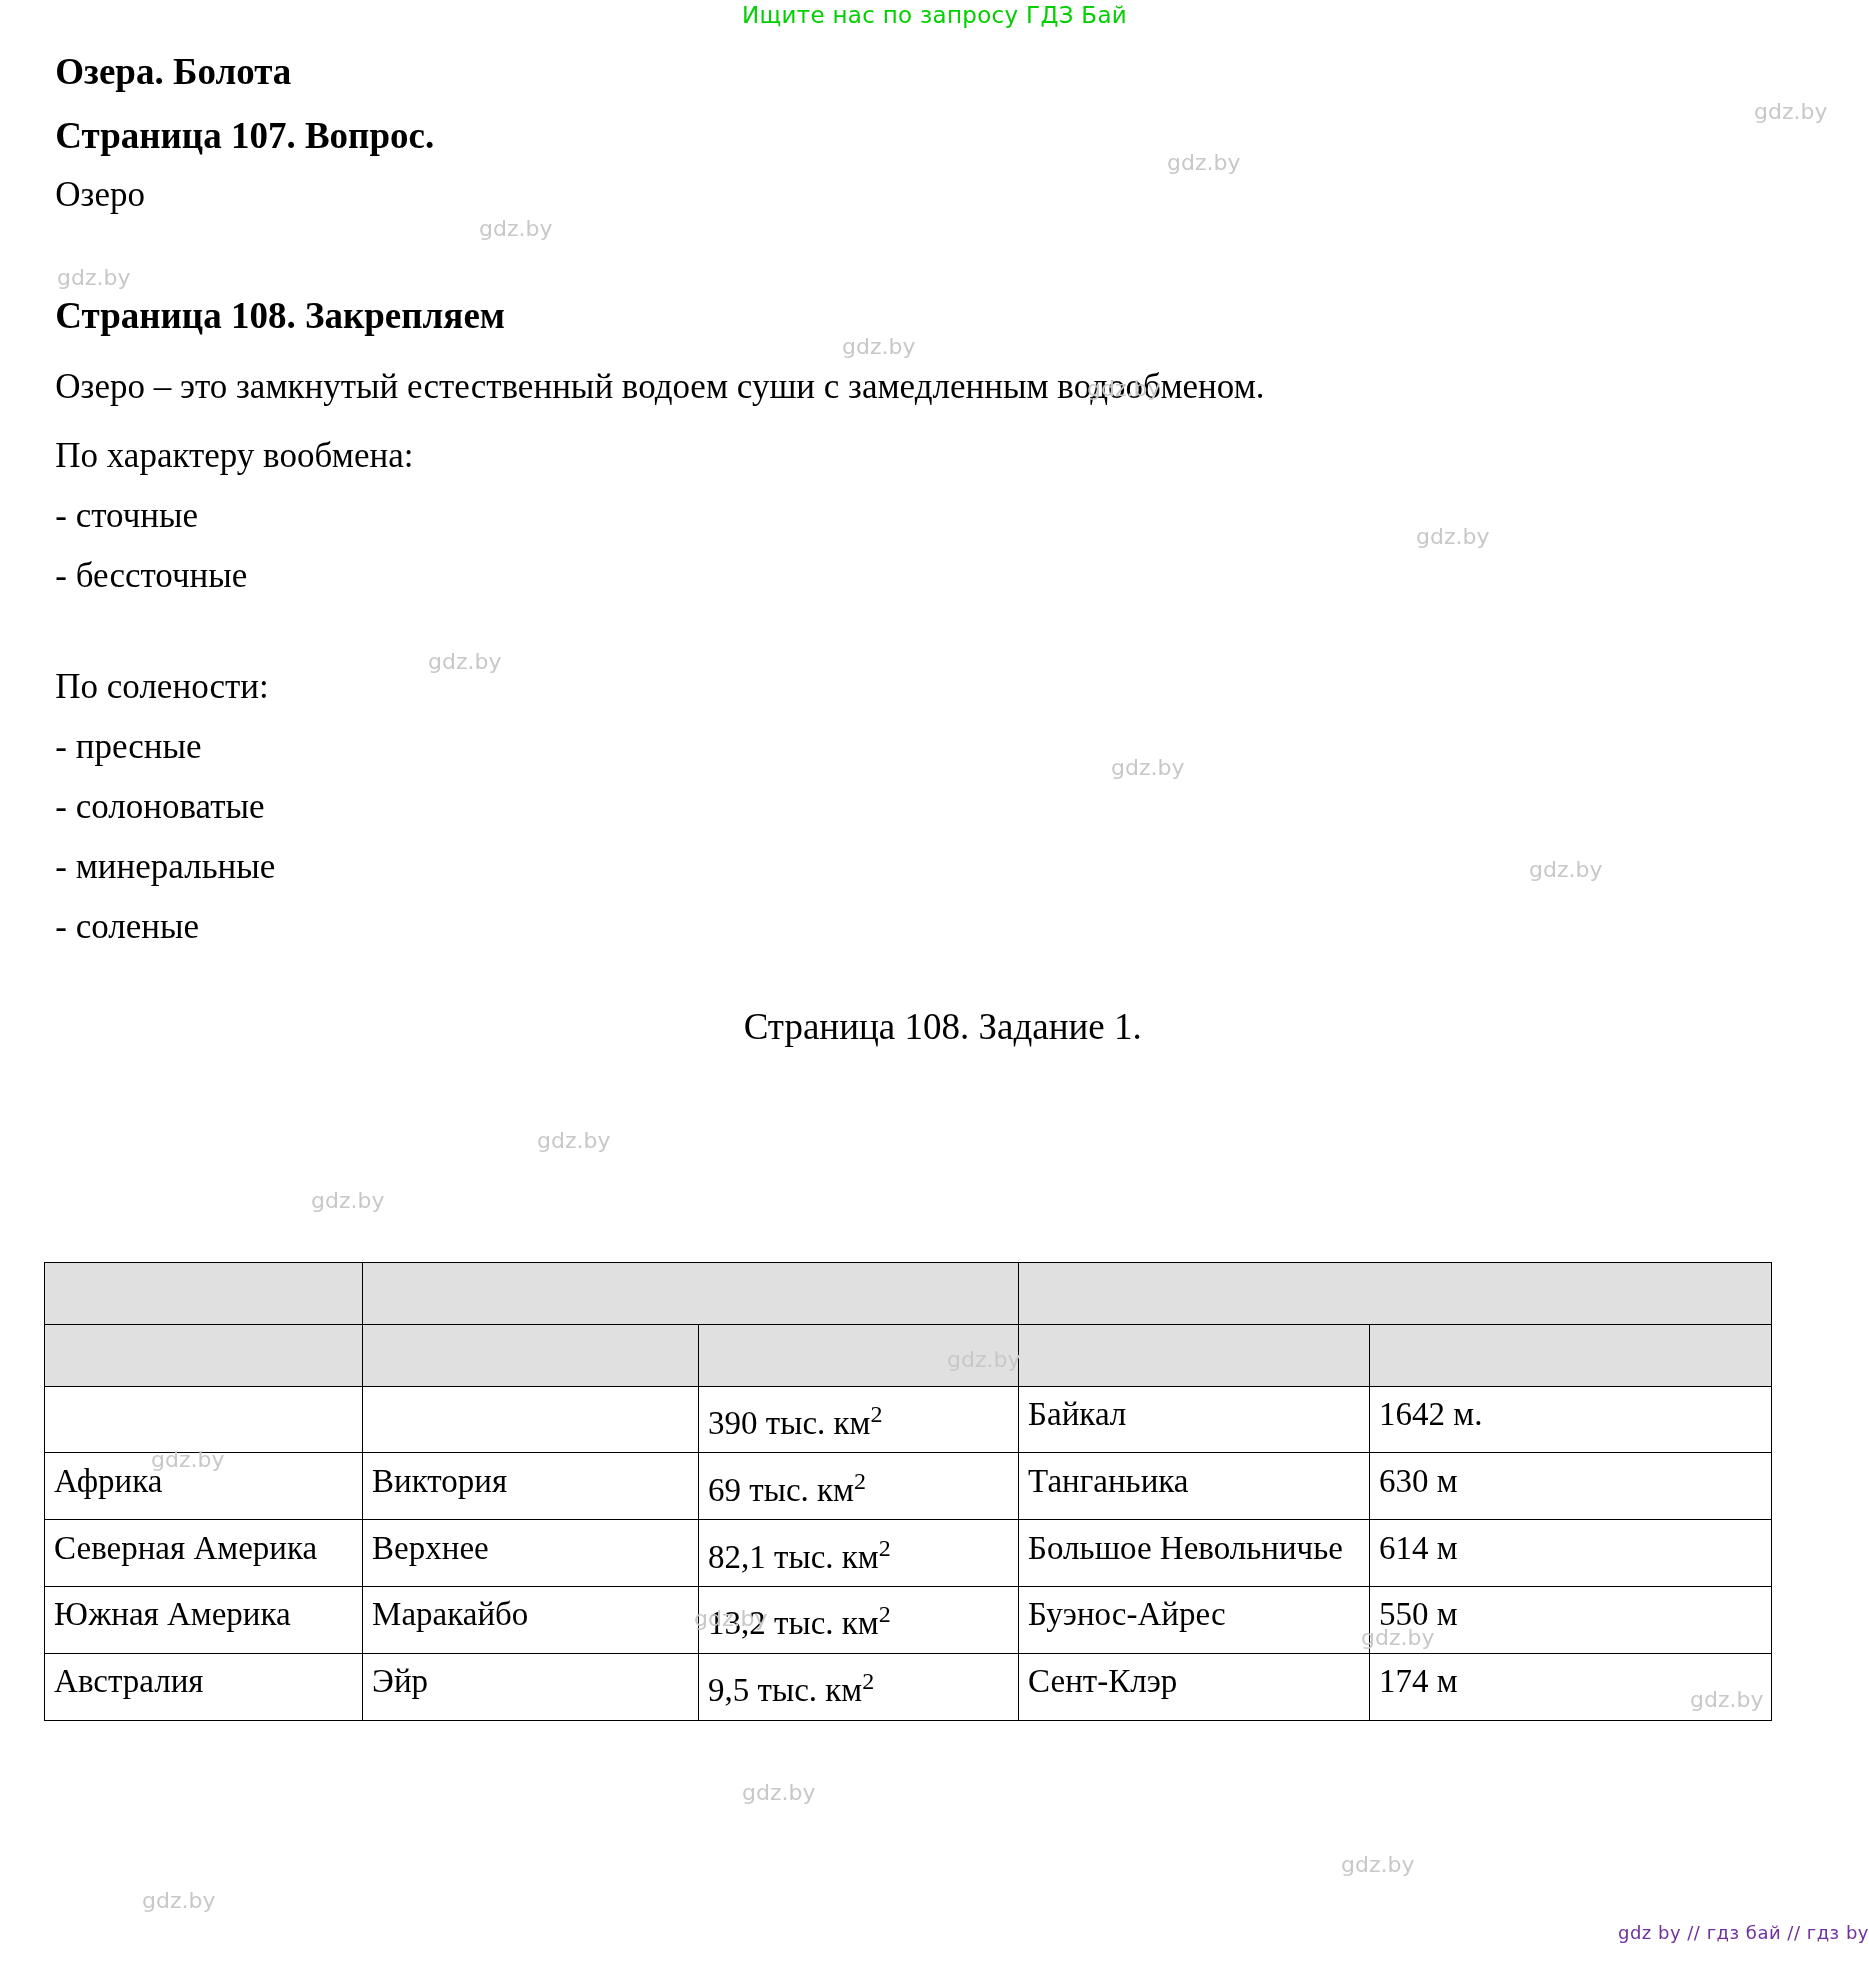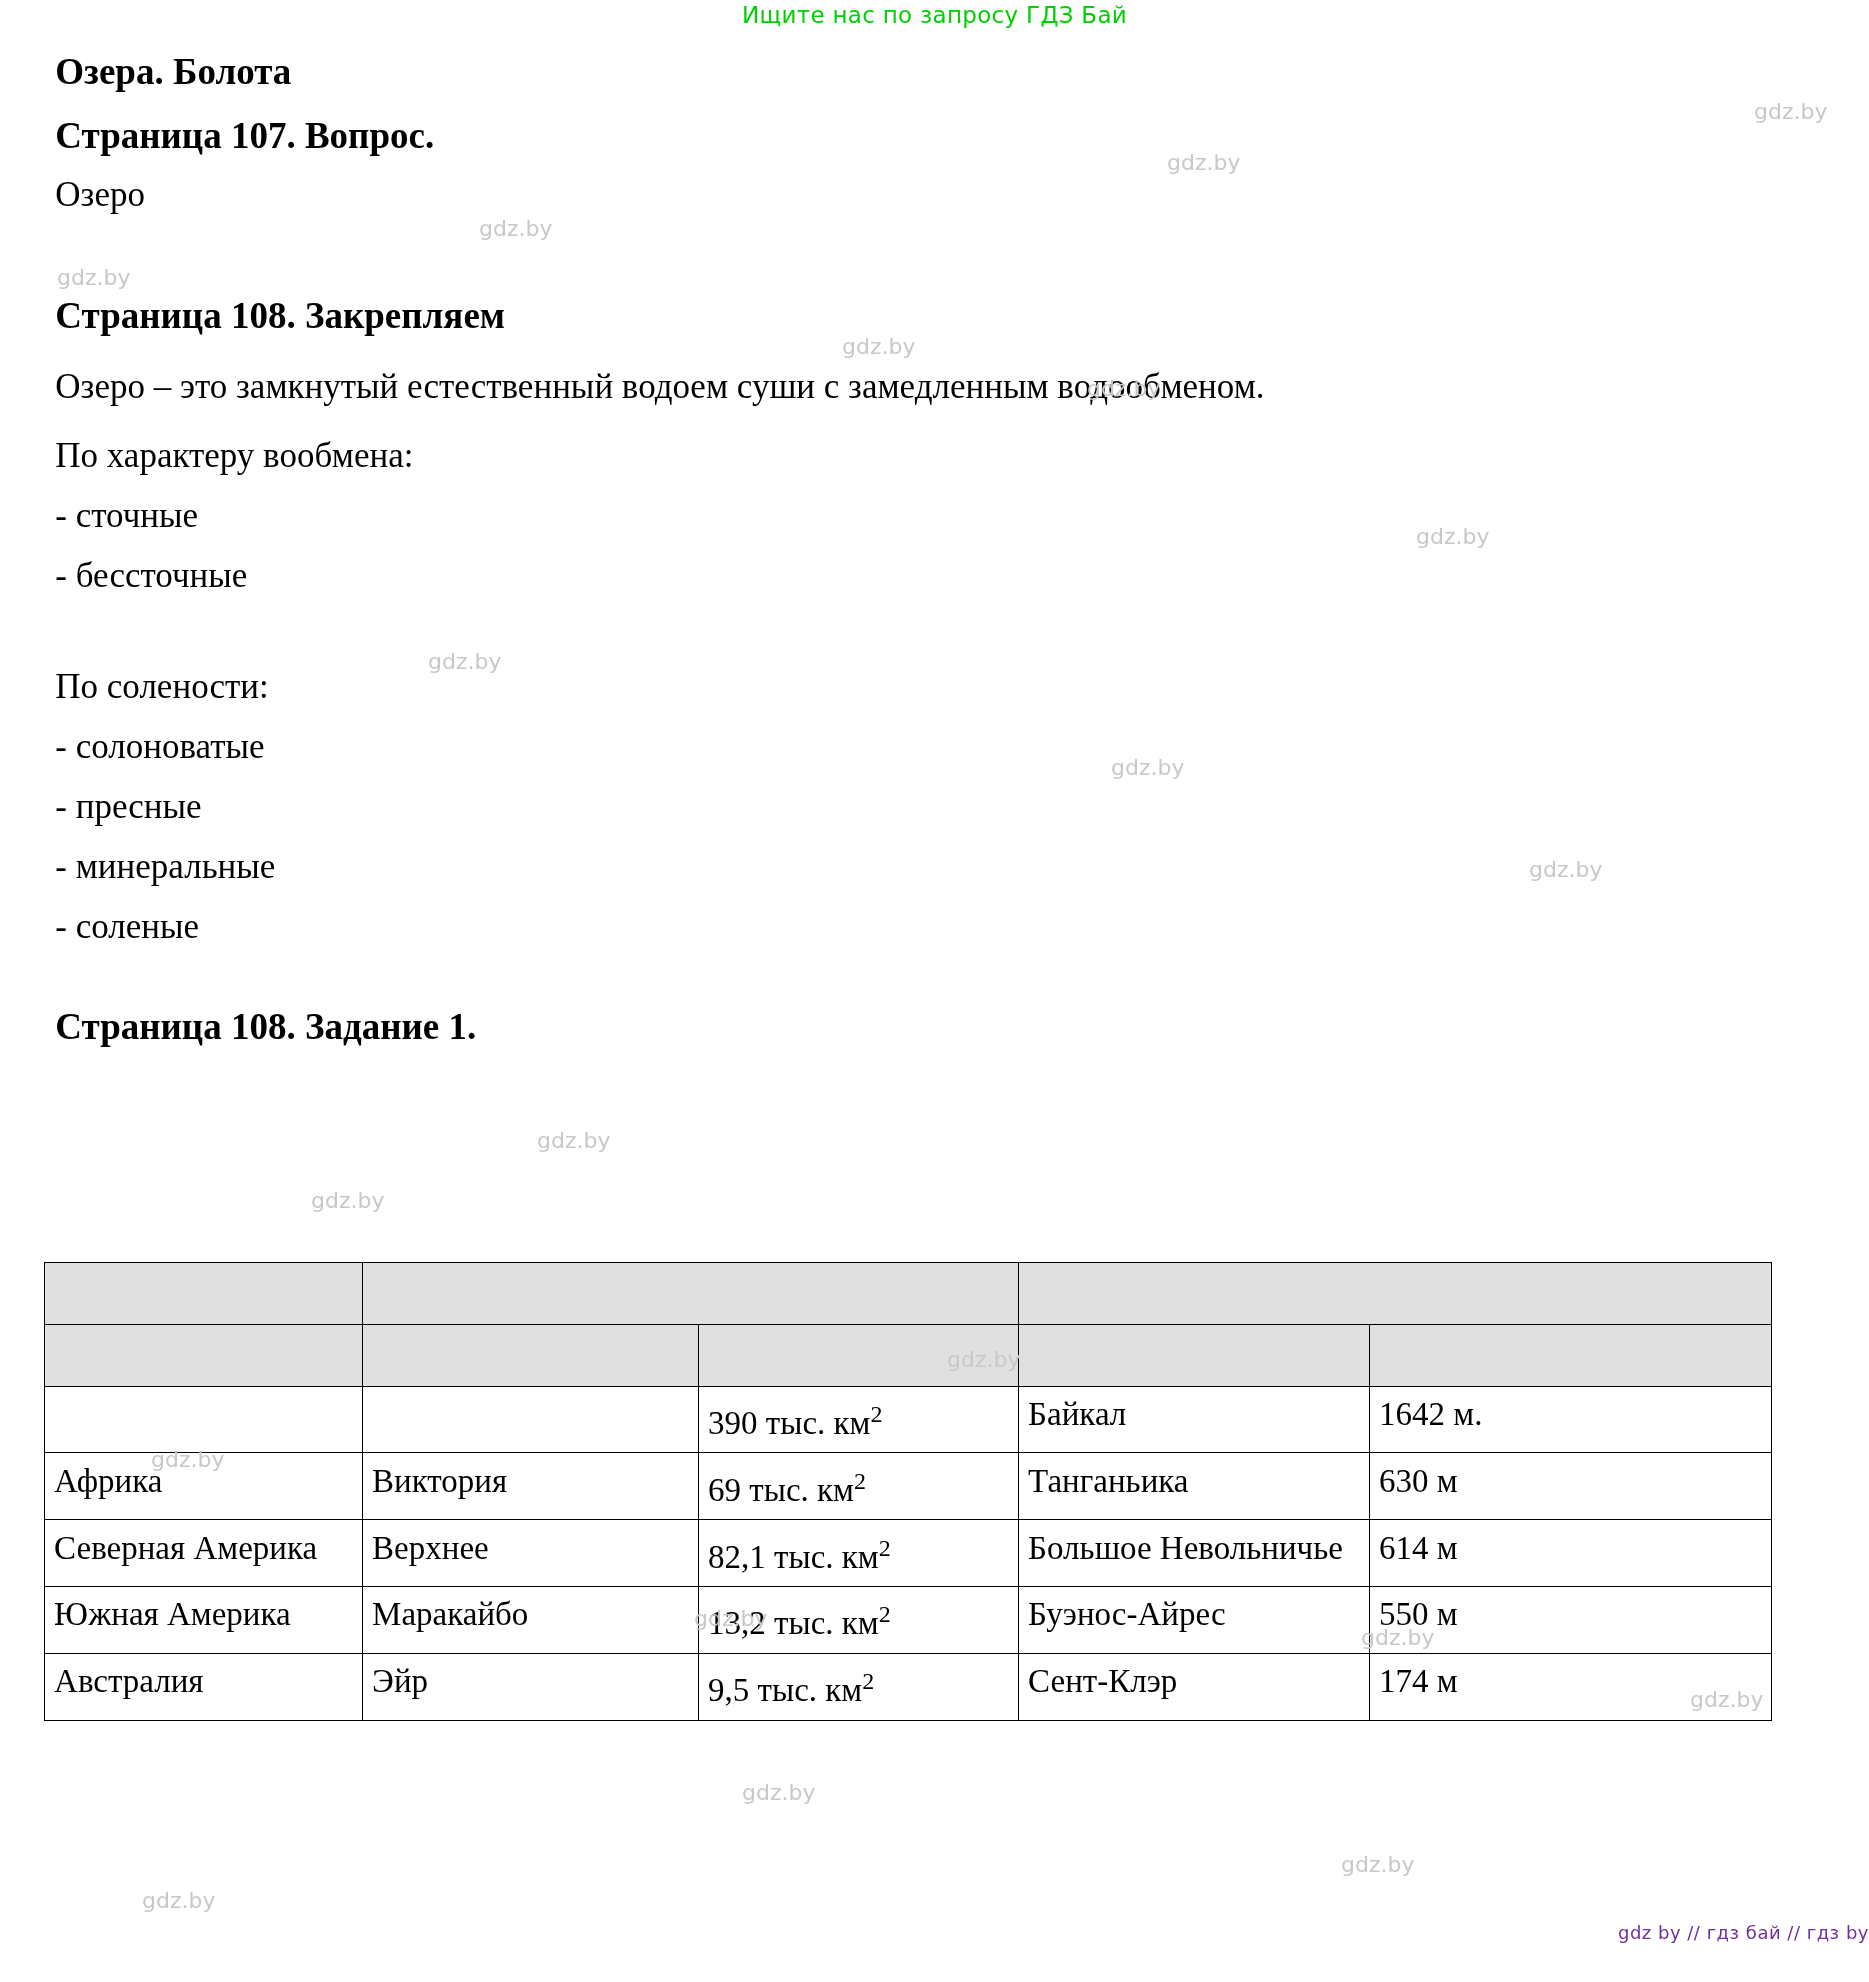--- a/index.html
+++ b/index.html
@@ -70,23 +70,24 @@
     margin: 12.8px 0 0 7.3px;
     line-height: 68px;
     text-align: justify;
     width: 1700px;
   }
   .gap {
     height: 51px;
   }
   h2.task {
     font-size: 37px;
-    font-weight: bold;
+    font-weight: normal;
     margin: 51px 0 18.3px 7.3px;
     line-height: 48px;
+    text-align: center;
   }
   
   table.lakes {
     border-collapse: collapse;
     margin-left: 44px;
     width: 1727px;
     font-size: 33px;
     table-layout: fixed;
   }
   table.lakes td {
@@ -141,22 +142,22 @@
 
     <h2 class="sub">Страница 108. Закрепляем</h2>
     <p class="just">Озеро – это замкнутый естественный водоем суши с замедленным водообменом.</p>
     <p class="line">По характеру вообмена:</p>
     <p class="line">- сточные</p>
     <p class="line">- бессточные</p>
 
     <div class="gap"></div>
 
     <p class="line">По солености:</p>
+    <p class="line">- пресные</p>
     <p class="line">- солоноватые</p>
-    <p class="line">- пресные</p>
     <p class="line">- минеральные</p>
     <p class="line">- соленые</p>
 
     <h2 class="task">Страница 108. Задание 1.</h2>
 
   </div>
 
   <div style="position:absolute; left:0; top:1262px; width:1604px;">
   <table class="lakes">
     <colgroup>

